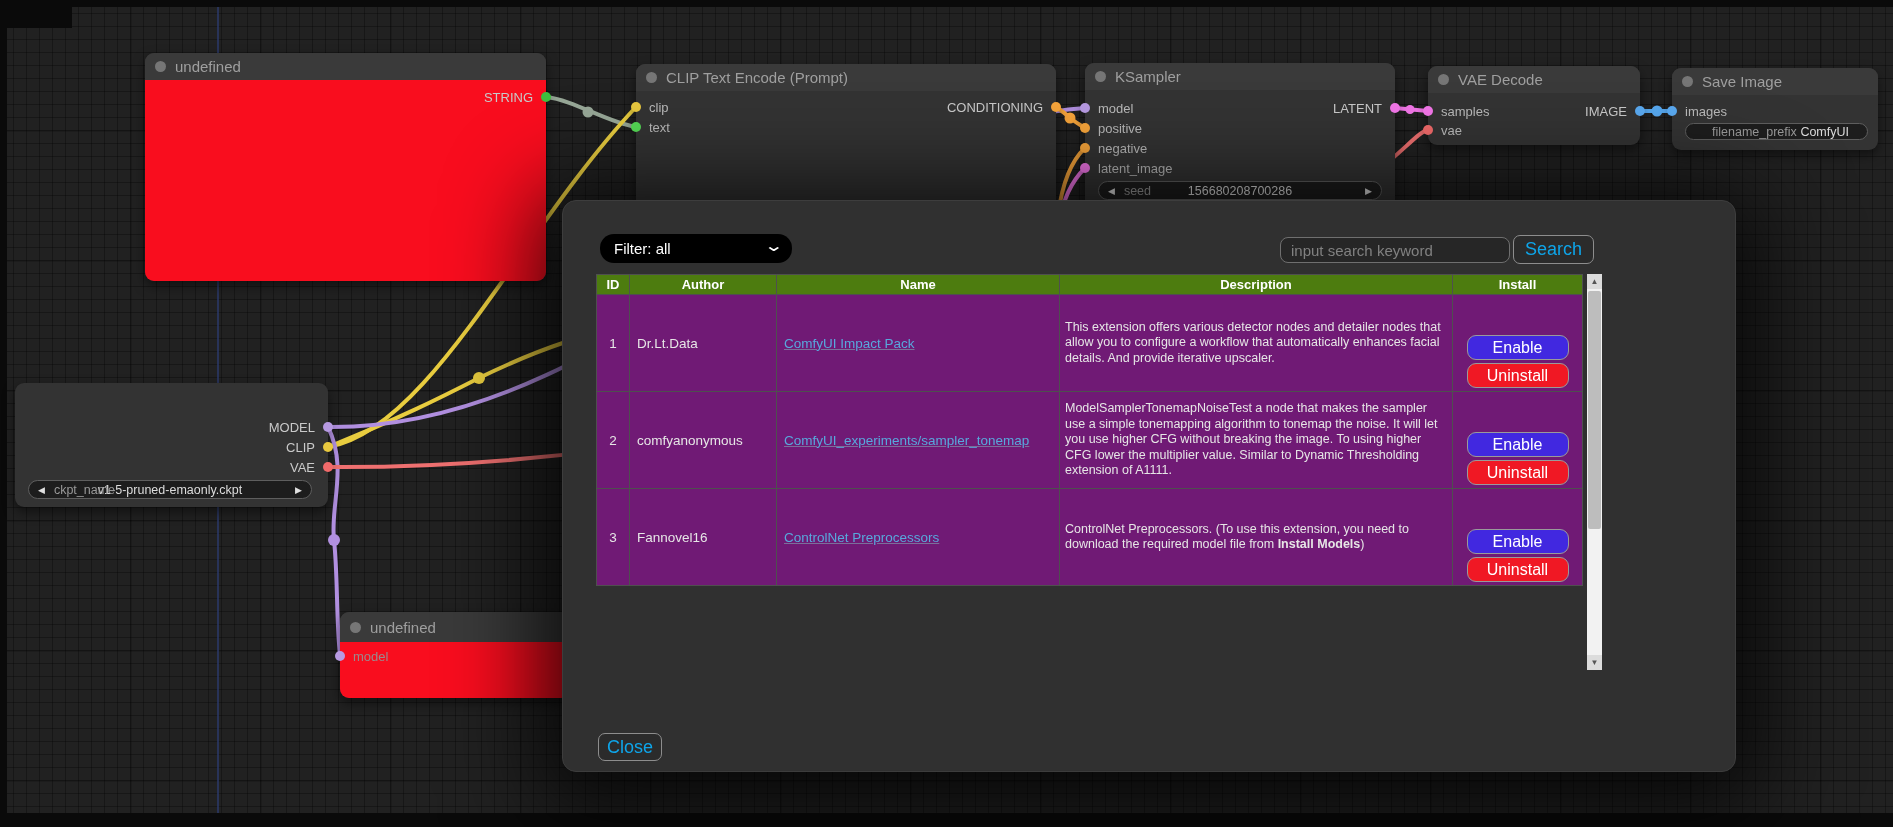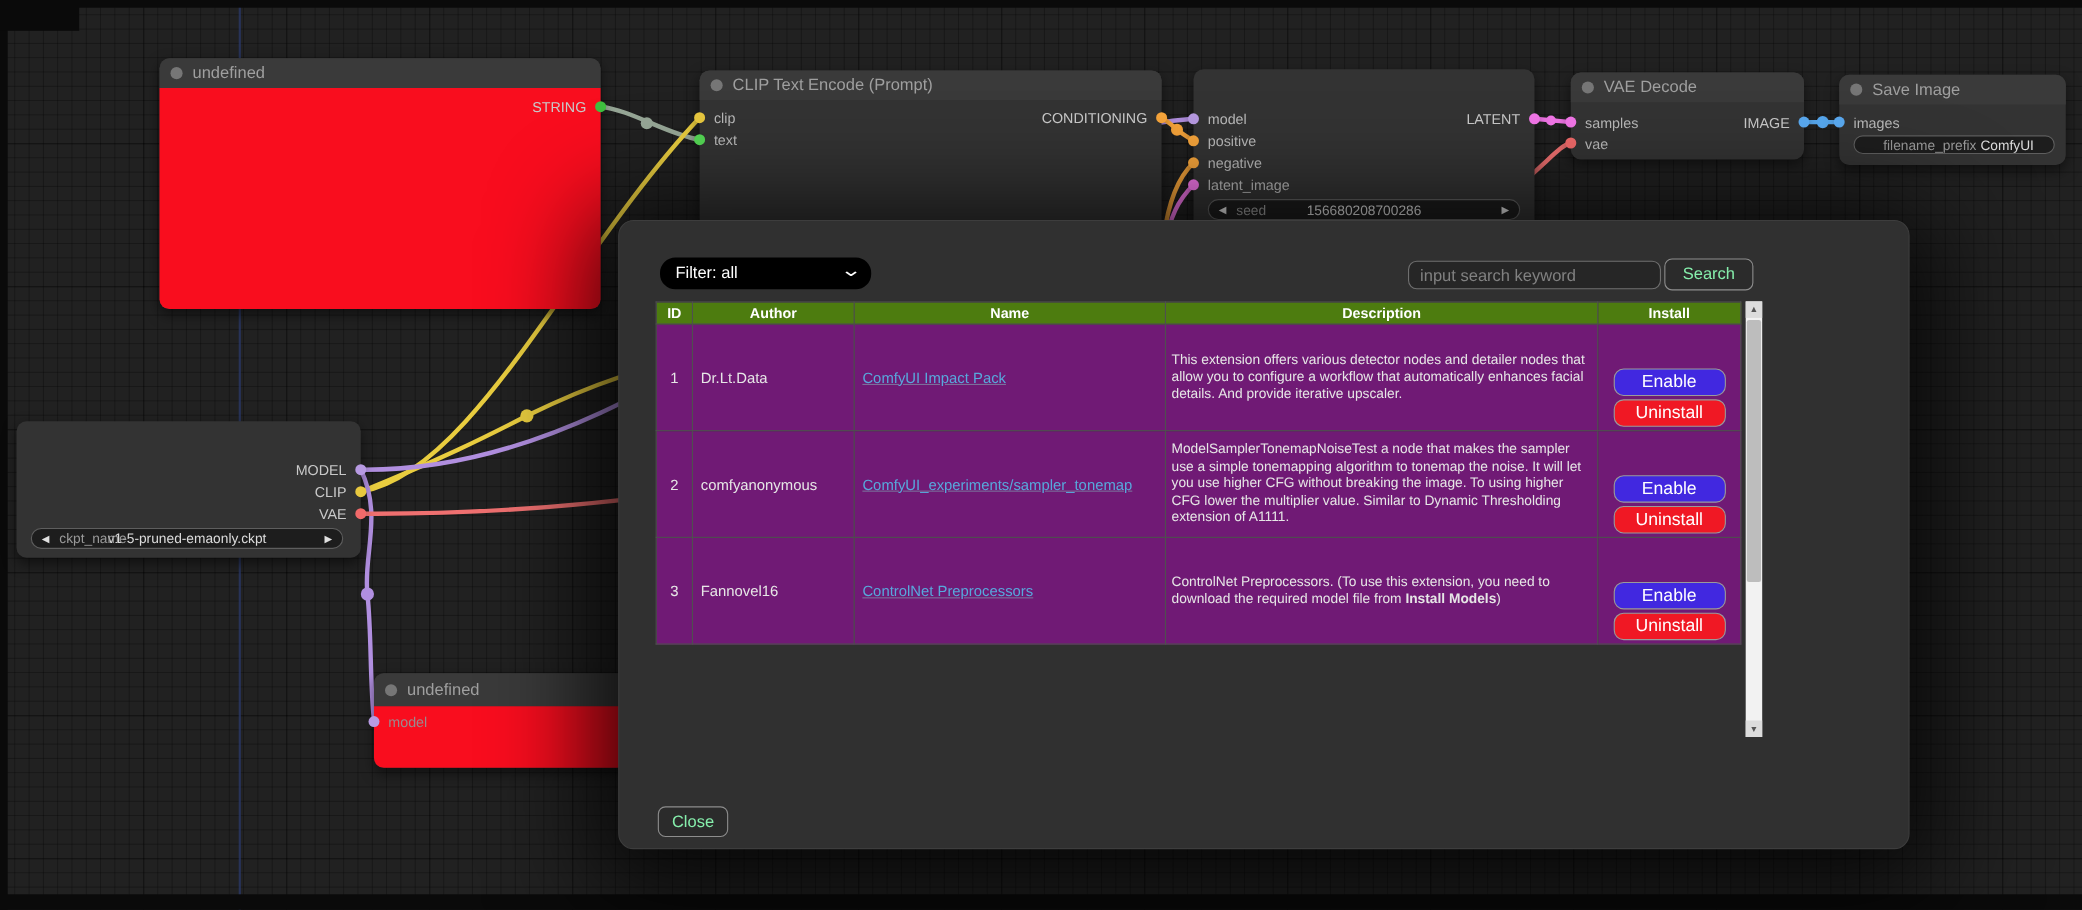--- a/index.html
+++ b/index.html
@@ -53,22 +53,22 @@
            background:#303030; border:1px solid #3d3d3d; border-radius:14px;
            box-shadow:0 15px 90px 25px rgba(0,0,0,0.78); color:#ddd; }
   .filter-select { position:absolute; left:37px; top:33px; width:192px; height:29px;
                    background:#000; border-radius:14px; display:flex; align-items:center;
                    justify-content:space-between; padding:0 12px 0 14px; color:#fff; font-size:15px; }
   .filter-select .chev { color:#fff; font-size:16px; transform:scaleX(1.5); margin-top:-6px; }
   .search-input { position:absolute; left:717px; top:36px; width:230px; height:26px;
                   background:#262626; border:1px solid #6f6f6f; border-radius:8px;
                   color:#ddd; font-size:15px; padding:0 10px; outline:none; }
   .search-input::placeholder { color:#818181; }
-  .btn-plain { background:#2b2b2b; border:1px solid #8d8d8d; border-radius:7px; color:#86efac;
-               font-size:15px; font-family:"Liberation Sans", sans-serif; }
+  .btn-plain { background:#2b2b2b; border:1px solid #8d8d8d; border-radius:7px; color:#0ea5e9;
+               font-size:18px; font-family:"Liberation Sans", sans-serif; }
   .search-btn { position:absolute; left:950px; top:34px; width:81px; height:29px; }
   .close-btn  { position:absolute; left:35px; top:532px; width:64px; height:28px; }
 
   table.ext { position:absolute; left:33px; top:73px; width:986px; border-collapse:collapse;
               table-layout:fixed; font-size:13.5px; }
   table.ext th { background:#4d7c0f; color:#fff; font-weight:bold; font-size:13px; height:20px;
                  border:1px solid #4f4f4f; }
   table.ext td { background:#701a75; border:1px solid #4f4f4f; color:#e6e6e6; vertical-align:middle; }
   td.cid { text-align:center; }
   td.cauthor { padding-left:7px;margin-left:16px; }
@@ -146,20 +146,24 @@
       <span class="pdot" style="background:#55d955"></span>
       <span>text</span>
     </div>
     <div class="port out" style="top:33px">
       <span class="pdot" style="background:#f7a53b"></span>
       <span>CONDITIONING</span>
     </div>
   </div>
 
   <div class="node" style="left:1085px;top:63px;width:310px;height:150px">
+    <div class="node-header">
+      <span class="hdot"></span>
+      <span>KSampler</span>
+    </div>
     <div class="port in" style="top:35px">
       <span class="pdot" style="background:#b79ae2"></span>
       <span>model</span>
     </div>
     <div class="port in" style="top:55px">
       <span class="pdot" style="background:#f7a53b"></span>
       <span>positive</span>
     </div>
     <div class="port in" style="top:75px">
       <span class="pdot" style="background:#f7a53b"></span>

